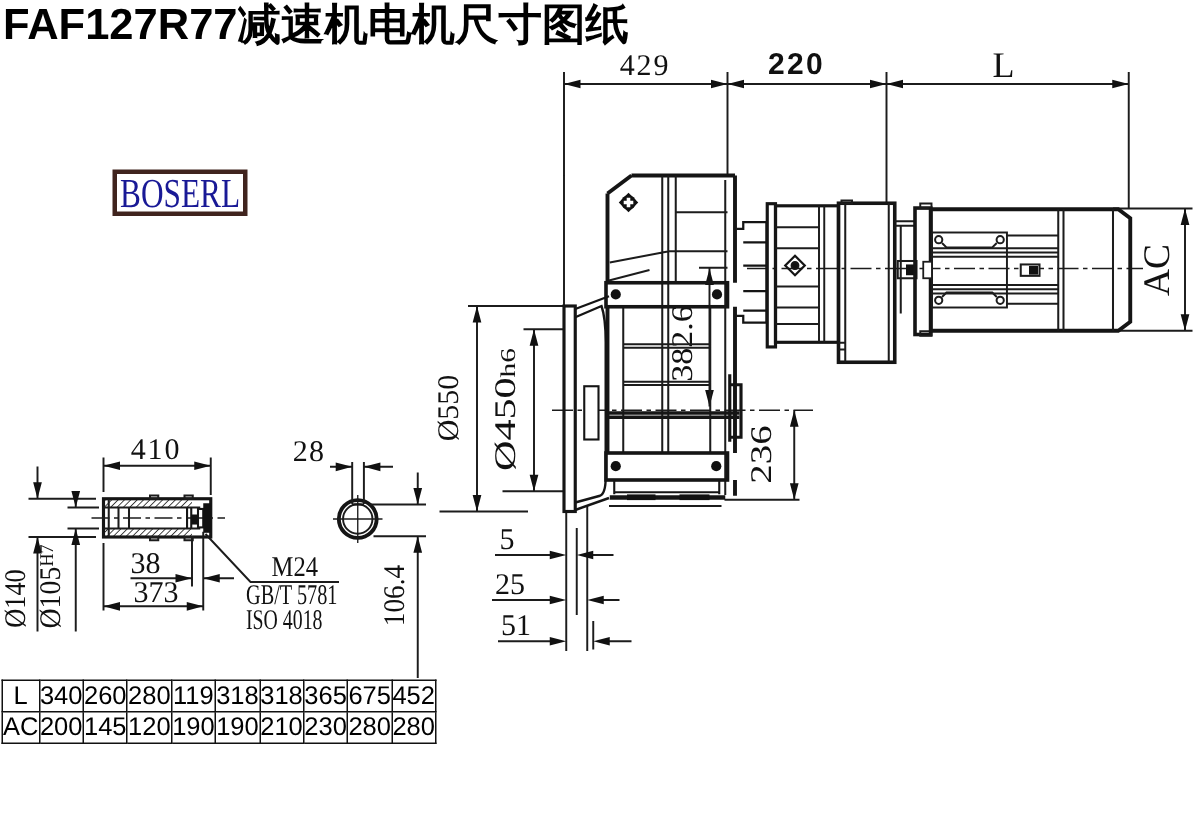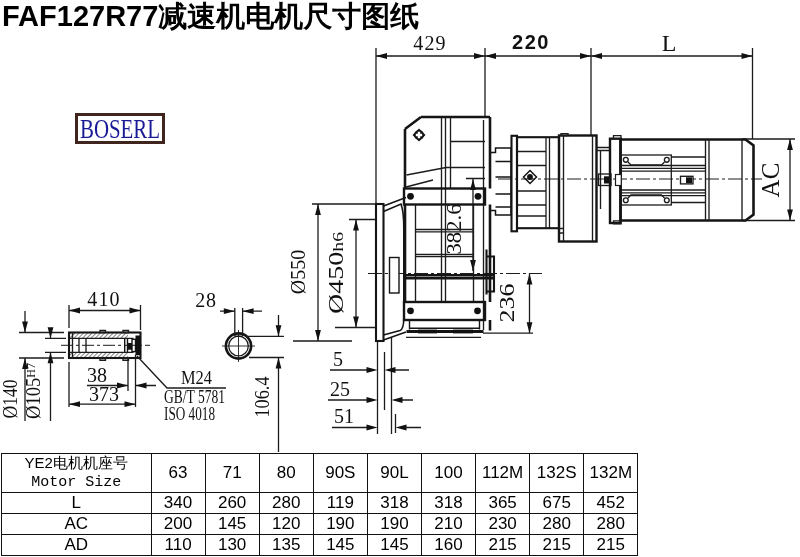--- a/index.html
+++ b/index.html
@@ -303,32 +303,20 @@
 <path d="M246,336.3H284 M249,357.5H284 M278.5,315V336.3 M278.5,357.5V452"></path>
 </g>
 <g fill="#111" stroke="none">
 <path d="M278.5,336.3 l-2.9,-11 h5.8 z M278.5,357.5 l-2.9,11 h5.8 z"></path>
 </g>
 <text x="269" y="397" font-family="Liberation Serif,serif" font-size="20" fill="#111" text-anchor="middle" transform="rotate(-90 269 397)" textLength="41" lengthAdjust="spacingAndGlyphs">106.4</text>
 </svg>
 
 <table class="dim">
  <tbody>
-      <tr style="height:37px;">
-  <td class="hd" style="width:148.5px;">YE2电机机座号<br><span style="font-family:'Liberation Mono',monospace;font-size:15px;">Motor Size</span></td>
-  <td style="width:53.1px;">63</td>
-        <td style="width:53.1px;">71</td>
-        <td style="width:53.1px;">80</td>
-  <td style="width:53.1px;">90S</td>
-        <td style="width:53.1px;">90L</td>
-        <td style="width:53.1px;">100</td>
-  <td style="width:53.1px;">112M</td>
-        <td style="width:53.1px;">132S</td>
-        <td style="width:53.1px;">132M</td>
- </tr>
  <tr style="height:20px;">
         <td>L</td>
         <td>340</td>
         <td>260</td>
         <td>280</td>
         <td>119</td>
         <td>318</td>
         <td>318</td>
         <td>365</td>
         <td>675</td>
@@ -339,26 +327,14 @@
         <td>200</td>
         <td>145</td>
         <td>120</td>
         <td>190</td>
         <td>190</td>
         <td>210</td>
         <td>230</td>
         <td>280</td>
         <td>280</td>
       </tr>
- <tr style="height:20px;">
-        <td>AD</td>
-        <td>110</td>
-        <td>130</td>
-        <td>135</td>
-        <td>145</td>
-        <td>145</td>
-        <td>160</td>
-        <td>215</td>
-        <td>215</td>
-        <td>215</td>
-      </tr>
 </tbody>
   </table>
 
 </body></html>

